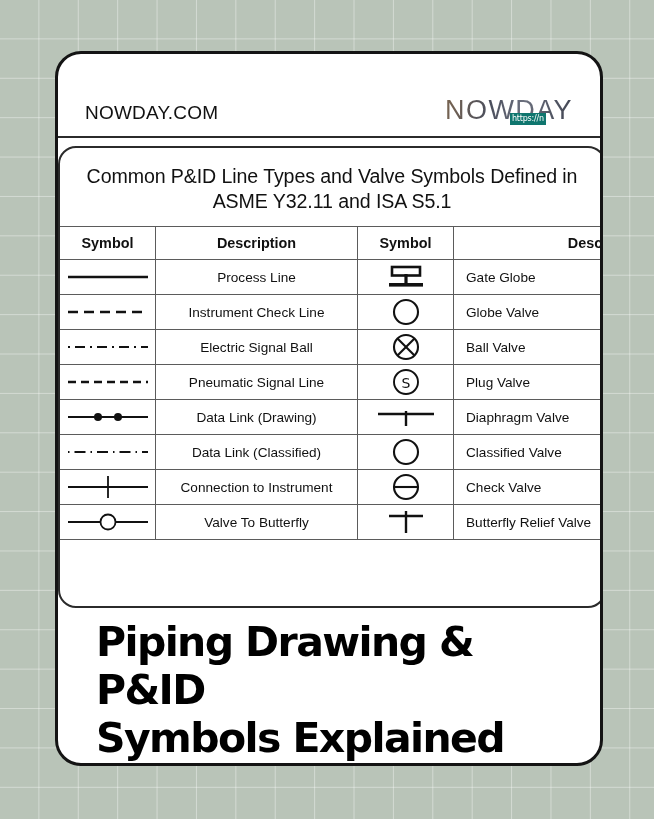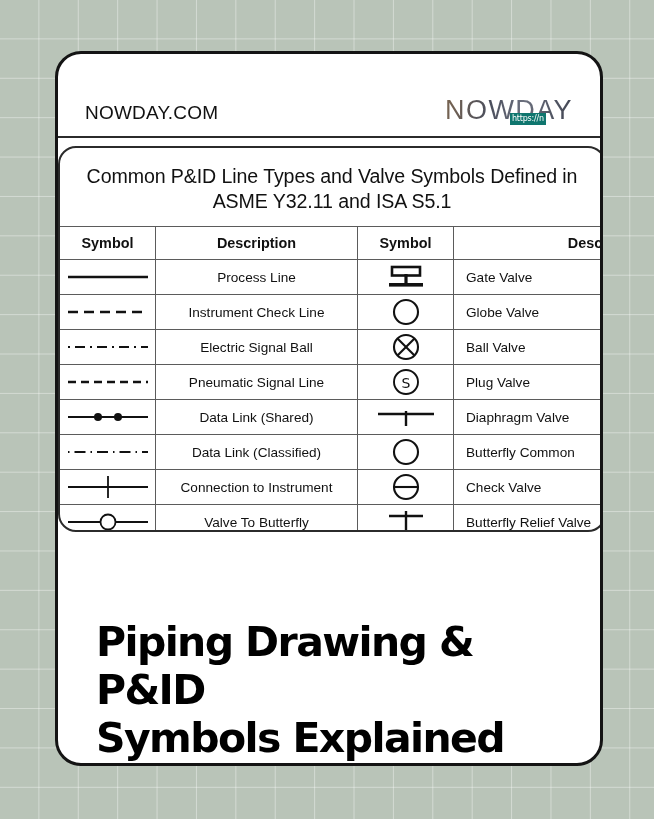--- a/index.html
+++ b/index.html
@@ -63,21 +63,21 @@
     position: relative;
     top: 2px;
   }
 
   
   #panel {
     position: absolute;
     left: 0px;
     top: 92px;
     width: 548px;
-    height: 386px;
+    height: 462px;
     border: 2px solid #2b2b2b;
     border-radius: 18px;
     box-sizing: border-box;
     background: #fff;
     overflow: hidden;
   }
 
   #panel-title {
     padding: 16px 10px 12px 10px;
     text-align: center;
@@ -199,21 +199,21 @@
             <td class="d-desc">Process Line</td>
             <td class="d-sym2">
               <div class="symcell">
                 <svg width="46" height="28" viewBox="0 0 46 28" xmlns="http://www.w3.org/2000/svg">
                   <rect x="9" y="4" width="28" height="8.5" fill="#fff" stroke="#111" stroke-width="2.6"></rect>
                   <line x1="23" y1="11" x2="23" y2="22" stroke="#111" stroke-width="3.2"></line>
                   <rect x="6" y="20" width="34" height="3.6" fill="#111"></rect>
                 </svg>
               </div>
             </td>
-            <td class="d-desc2">Gate Valve</td>
+            <td class="d-desc2">Gate Globe</td>
           </tr>
           <tr>
             <td class="d-sym">
               <div class="symcell">
                 <svg width="84" height="14" viewBox="0 0 84 14" xmlns="http://www.w3.org/2000/svg">
                   <line x1="2" y1="7" x2="82" y2="7" stroke="#111" stroke-width="2.4" stroke-dasharray="10 6"></line>
                 </svg>
               </div>
             </td>
             <td class="d-desc">Instrument Check Line</td>
@@ -268,21 +268,21 @@
           <tr>
             <td class="d-sym">
               <div class="symcell">
                 <svg width="84" height="14" viewBox="0 0 84 14" xmlns="http://www.w3.org/2000/svg">
                   <line x1="2" y1="7" x2="82" y2="7" stroke="#111" stroke-width="1.8"></line>
                   <circle cx="32" cy="7" r="4" fill="#111"></circle>
                   <circle cx="52" cy="7" r="4" fill="#111"></circle>
                 </svg>
               </div>
             </td>
-            <td class="d-desc">Data Link (Shared)</td>
+            <td class="d-desc">Data Link (Drawing)</td>
             <td class="d-sym2">
               <div class="symcell">
                 <svg width="64" height="24" viewBox="0 0 64 24" xmlns="http://www.w3.org/2000/svg">
                   <line x1="4" y1="9" x2="60" y2="9" stroke="#111" stroke-width="2.4"></line>
                   <line x1="32" y1="6" x2="32" y2="21" stroke="#111" stroke-width="2.4"></line>
                 </svg>
               </div>
             </td>
             <td class="d-desc2">Diaphragm Valve</td>
           </tr>
@@ -295,21 +295,21 @@
               </div>
             </td>
             <td class="d-desc">Data Link (Classified)</td>
             <td class="d-sym2">
               <div class="symcell">
                 <svg width="30" height="30" viewBox="0 0 30 30" xmlns="http://www.w3.org/2000/svg">
                   <circle cx="15" cy="15" r="12" fill="#fff" stroke="#111" stroke-width="2.1"></circle>
                 </svg>
               </div>
             </td>
-            <td class="d-desc2">Butterfly Common</td>
+            <td class="d-desc2">Classified Valve</td>
           </tr>
           <tr>
             <td class="d-sym">
               <div class="symcell">
                 <svg width="84" height="26" viewBox="0 0 84 26" xmlns="http://www.w3.org/2000/svg">
                   <line x1="2" y1="13" x2="82" y2="13" stroke="#111" stroke-width="1.8"></line>
                   <line x1="42" y1="2" x2="42" y2="24" stroke="#111" stroke-width="1.8"></line>
                 </svg>
               </div>
             </td>

